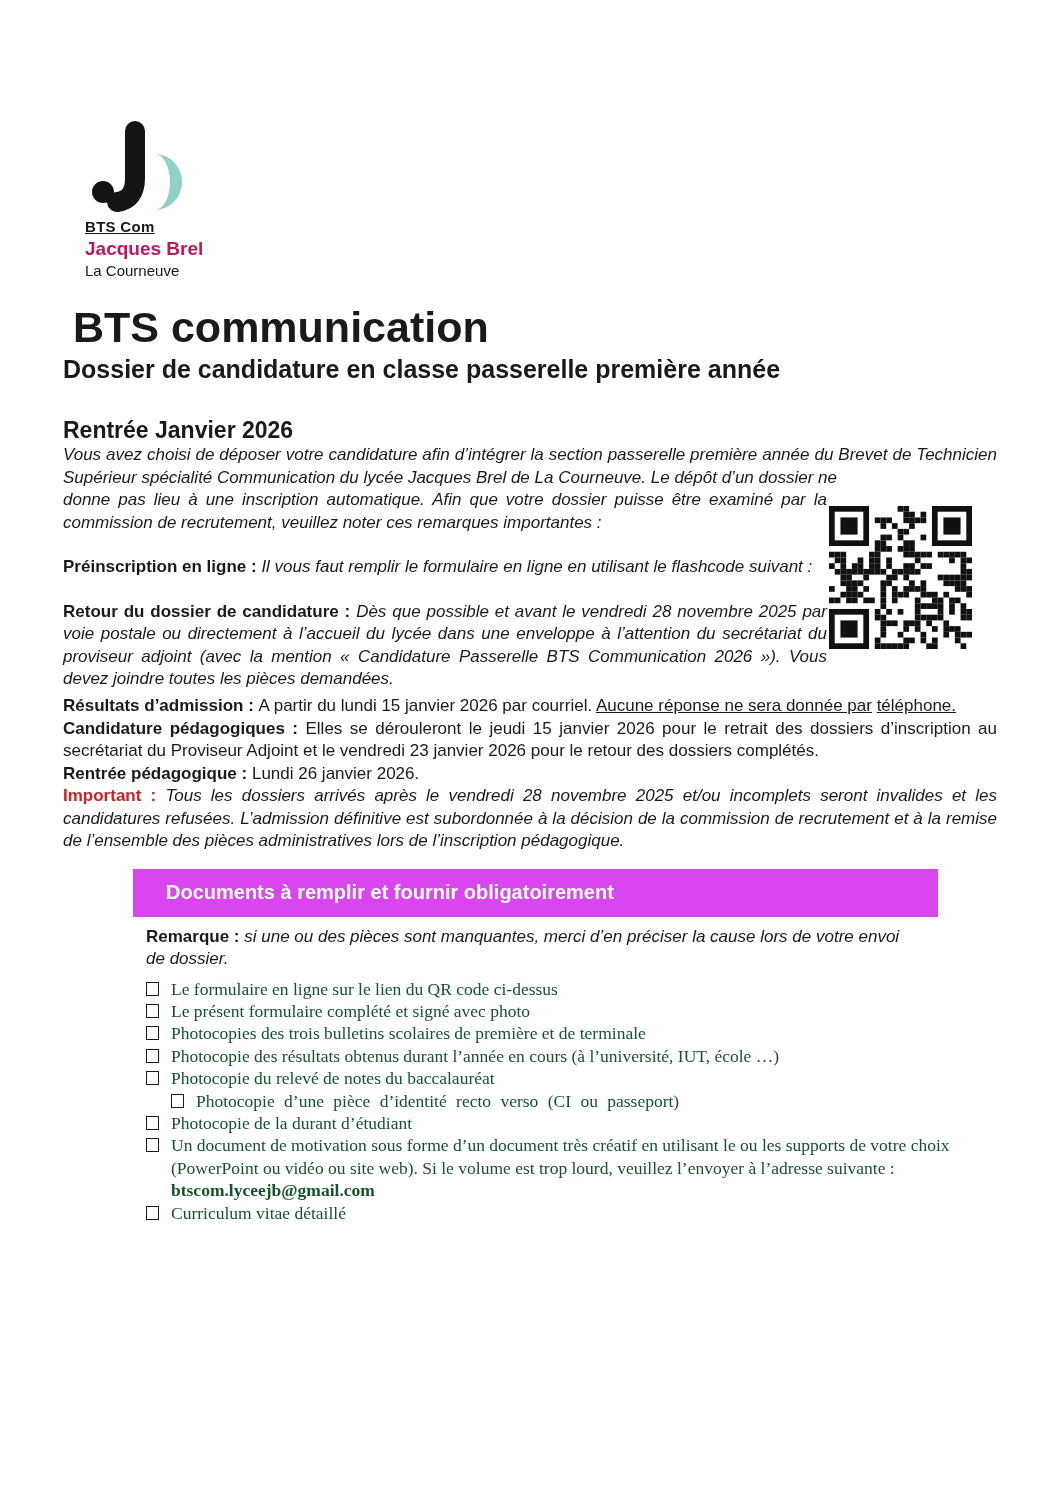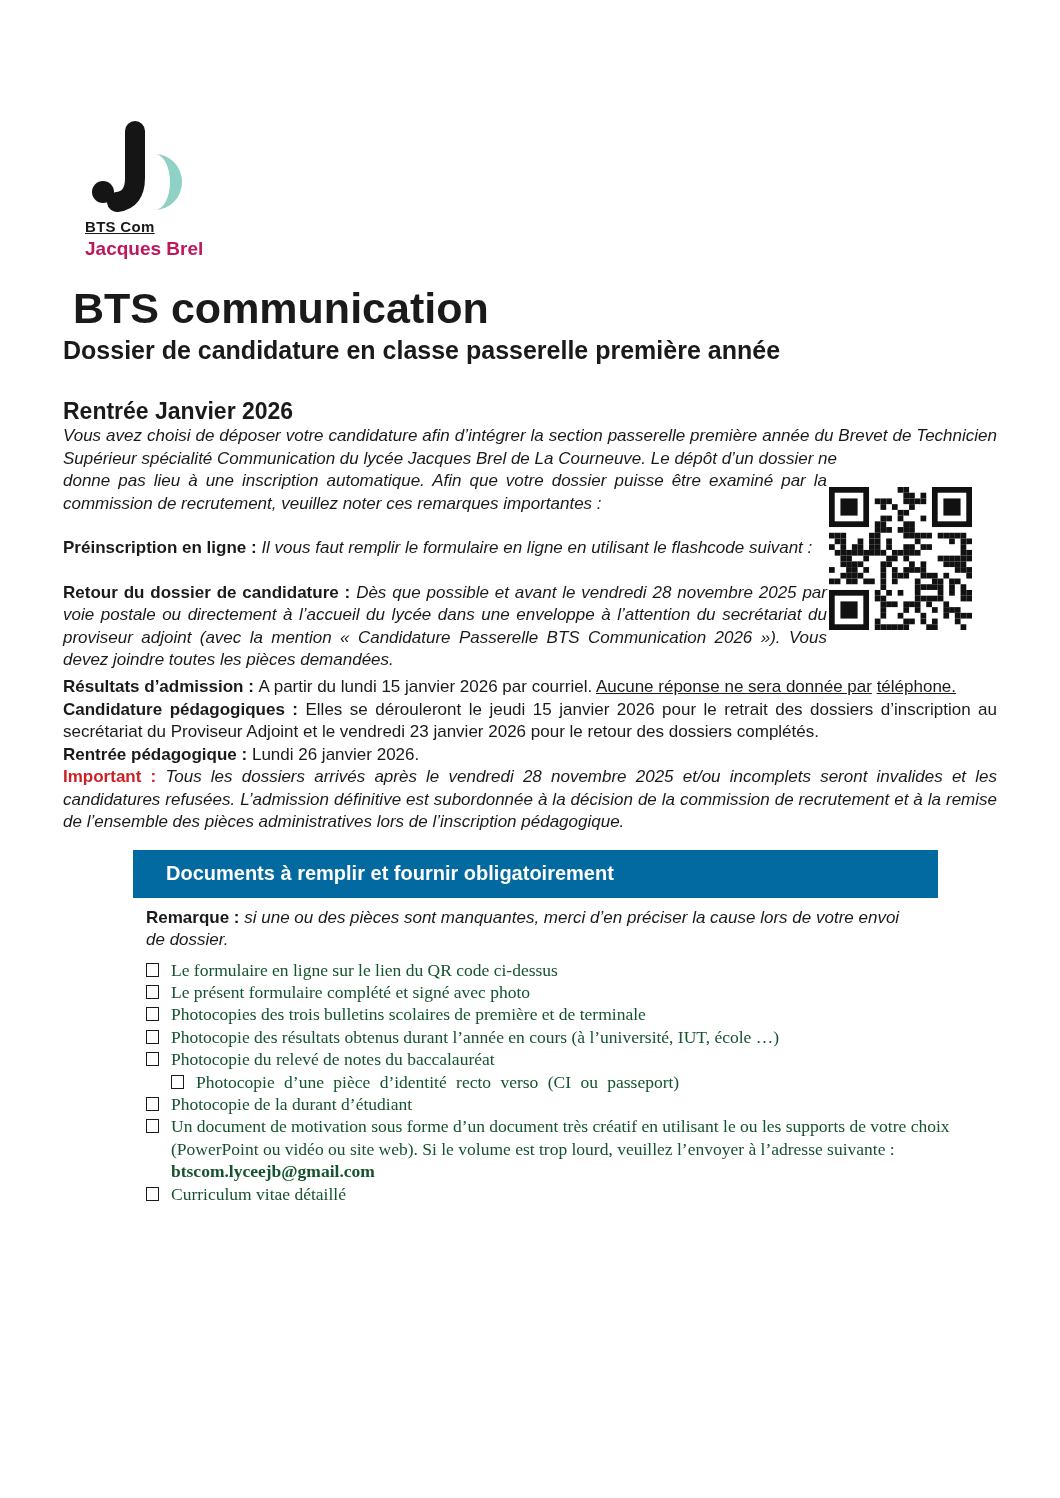--- a/index.html
+++ b/index.html
@@ -62,20 +62,21 @@
 <div class="page">
 
   <header class="logo-block">
     <svg class="logo-mark" width="112" height="92" viewBox="0 0 112 92">
       <path d="M50,11 L50,58 Q50,80 32,82" stroke="#151515" stroke-width="20" stroke-linecap="round" fill="none"></path>
       <circle cx="18" cy="72" r="11" fill="#151515"></circle>
       <path d="M70,34 A27,28 0 0 1 70,90 A15,28 0 0 0 70,34 Z" fill="#8FD1C5"></path>
     </svg>
     <div class="logo-program">BTS Com</div>
     <div class="logo-school">Jacques Brel</div>
+    <div class="logo-city">La Courneuve</div>
   </header>
 
   <h1 class="title">BTS communication</h1>
   <div class="subtitle">Dossier de candidature en classe passerelle première année</div>
   <div class="term">Rentrée Janvier 2026</div>
 
   <p class="body italic intro-p1">Vous avez choisi de déposer votre candidature afin d’intégrer la section passerelle première année du Brevet de Technicien Supérieur spécialité Communication du lycée Jacques Brel de La Courneuve. Le dépôt d’un dossier ne</p>
 
   <div class="wrap-zone">
     <div class="qr-float">
@@ -321,21 +322,21 @@
   </p>
 
   <p class="body sec-rentreeped">
     <span class="lbl">Rentrée pédagogique : </span><span>Lundi 26 janvier 2026.</span>
   </p>
 
   <p class="body sec-important">
     <span class="important-lbl" style="color: rgb(206, 33, 39);">Important : </span><span class="italic">Tous les dossiers arrivés après le vendredi 28 novembre 2025 et/ou incomplets seront invalides et les candidatures refusées. L’admission définitive est subordonnée à la décision de la commission de recrutement et à la remise de l’ensemble des pièces administratives lors de l’inscription pédagogique.</span>
   </p>
 
-  <div class="banner" style="background: #0369a1; margin-top: 16px;">
+  <div class="banner" style="background: #d946ef; margin-top: 16px;">
     <span>Documents à remplir et fournir obligatoirement</span>
   </div>
 
   <p class="remark">
     <span class="lbl">Remarque : </span><span class="italic">si une ou des pièces sont manquantes, merci d’en préciser la cause lors de votre envoi de dossier.</span>
   </p>
 
   <div class="checklist">
       <div class="check-item">
         <span class="checkbox"></span>

